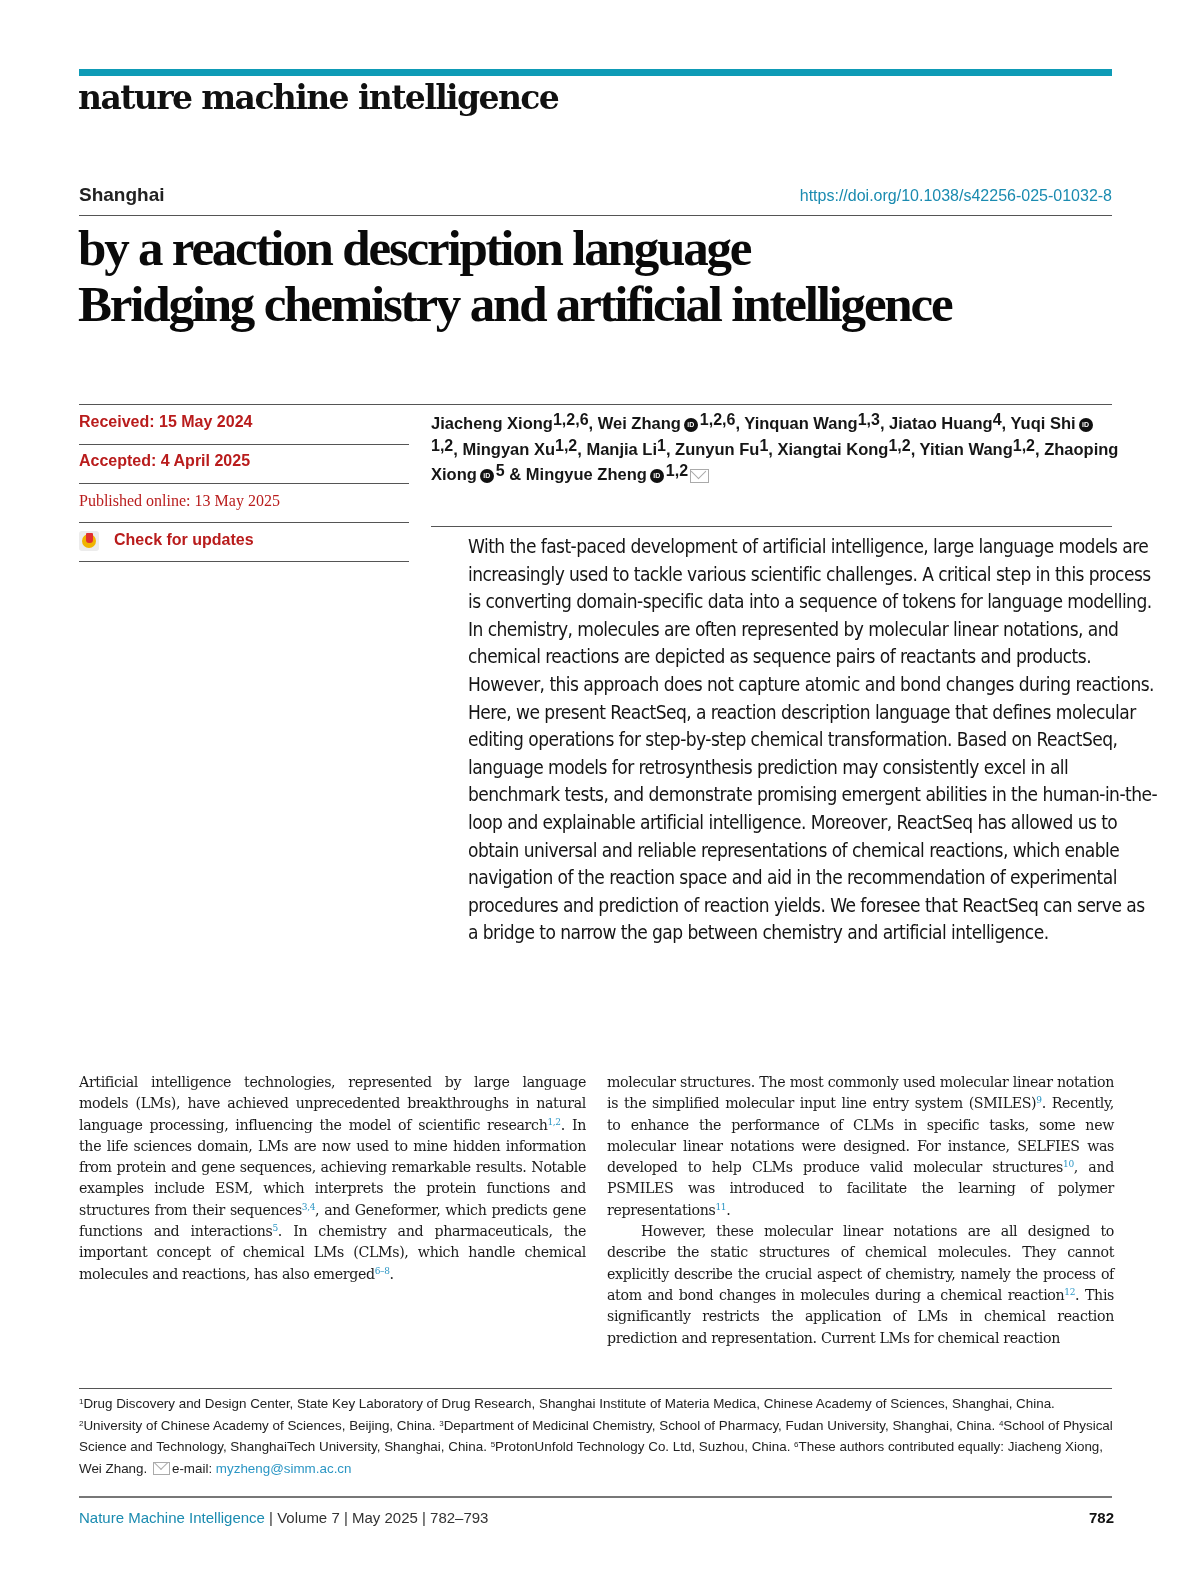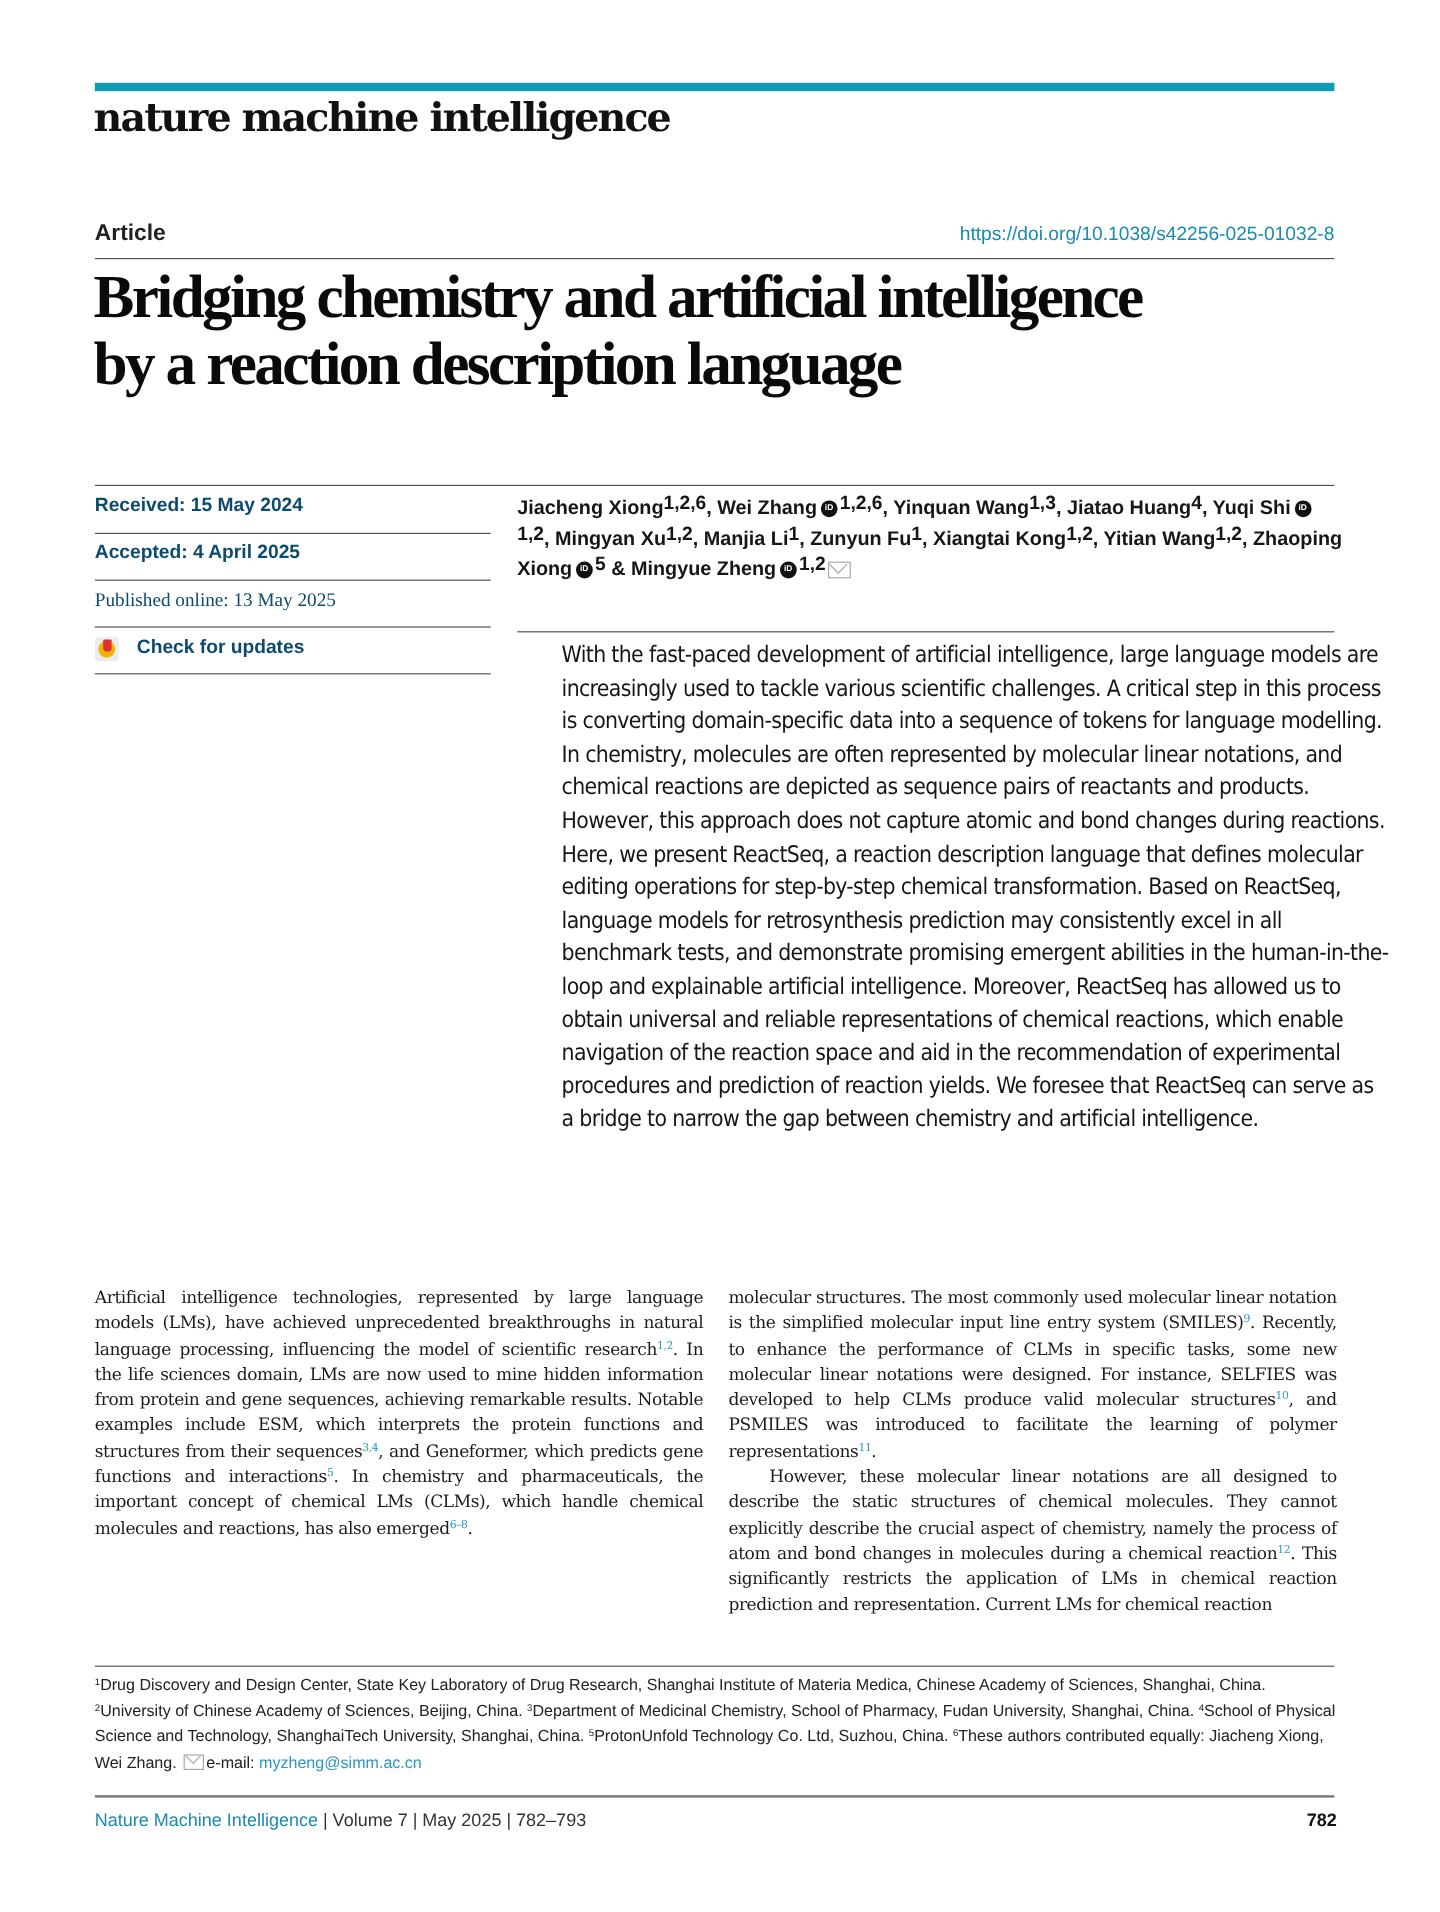--- a/index.html
+++ b/index.html
@@ -4,21 +4,21 @@
 <style>
   html, body { margin:0; padding:0; background:#ffffff; }
   body { width:1200px; height:1593px; position:relative; overflow:hidden; color:#111; }
   .abs { position:absolute; }
   .topbar { left:79px; top:69px; width:1033px; height:7px; background:#0e9bb6; }
   .journal { left:78px; top:78px; font-family:"DejaVu Serif", serif; font-weight:bold; font-size:33px; letter-spacing:-1.6px; color:#111; }
   .article-type { left:79px; top:184px; font-family:"Liberation Sans", sans-serif; font-weight:bold; font-size:19px; color:#222; }
   .doi { right:88px; top:187px; font-family:"Liberation Sans", sans-serif; font-size:16px; color:#1a8bb0; text-decoration:none; }
   .rule { background:#555; height:1px; }
   .title { left:78px; top:220px; width:1060px; font-family:"Liberation Serif", serif; font-weight:bold; font-size:51px; line-height:56px; letter-spacing:-2.2px; color:#0a0a0a; }
-  .meta { left:79px; width:330px; font-family:"Liberation Sans", sans-serif; font-size:16px; color:#0c4a6e; }
+  .meta { left:79px; width:330px; font-family:"Liberation Sans", sans-serif; font-size:16px; color:#b91c1c; }
   .meta.bold { font-weight:bold; }
   .meta.serif { font-family:"Liberation Serif", serif; font-size:16px; }
   .check { display:flex; align-items:flex-start; gap:15px; font-weight:bold; }
   .check-icon { width:20px; height:20px; border-radius:3px; background:#ececec; position:relative; display:inline-block; }
   .check-icon::before { content:""; position:absolute; left:3px; top:3px; width:14px; height:14px; border-radius:50%; background:#f0b400; }
   .check-icon::after { content:""; position:absolute; left:7px; top:2px; width:7px; height:10px; background:#e03030; border-radius:1px 1px 3px 3px; }
   .authors { left:431px; top:411px; width:690px; font-family:"Liberation Sans", sans-serif; font-weight:bold; font-size:16.5px; line-height:25.5px; color:#161616; }
   .authors sup { font-size:16px; font-weight:bold; vertical-align:top; position:relative; top:-4px; }
   .orcid { display:inline-block; width:14px; height:14px; border-radius:50%; background:#111; color:#fff; font-size:7px; line-height:14px; text-align:center; vertical-align:middle; margin:0 2px 0 3px; font-family:"Liberation Sans", sans-serif; font-weight:bold; }
   .mail { display:inline-block; width:17px; height:12px; border:1px solid #aaa; vertical-align:middle; position:relative; margin-left:2px; }
@@ -39,27 +39,27 @@
   .footer { left:79px; top:1509px; font-family:"Liberation Sans", sans-serif; font-size:15px; color:#333; }
   .footer .jn { color:#1a8bb0; }
   .pageno { right:86px; top:1509px; font-family:"Liberation Sans", sans-serif; font-weight:bold; font-size:15px; color:#111; }
 </style>
 </head>
 <body>
 
 <div class="abs topbar"></div>
 <div class="abs journal">nature machine intelligence</div>
 
-<div class="abs article-type">Article</div>
+<div class="abs article-type">Shanghai</div>
 <a class="abs doi">https://doi.org/10.1038/s42256-025-01032-8</a>
 <div class="abs rule" style="left:79px; top:215px; width:1033px;"></div>
 
 <div class="abs title">
+  <div>by a reaction description language</div>
   <div>Bridging chemistry and artificial intelligence</div>
-  <div>by a reaction description language</div>
 </div>
 
 <div class="abs rule" style="left:79px; top:404px; width:1033px;"></div>
 <div class="abs meta bold" style="top:413px;">Received: 15 May 2024</div>
 <div class="abs rule" style="left:79px; top:444px; width:330px;"></div>
 <div class="abs meta bold" style="top:452px;">Accepted: 4 April 2025</div>
 <div class="abs rule" style="left:79px; top:483px; width:330px;"></div>
 <div class="abs meta serif" style="top:492px;">Published online: 13 May 2025</div>
 <div class="abs rule" style="left:79px; top:522px; width:330px;"></div>
 <div class="abs meta check" style="top:531px;">

